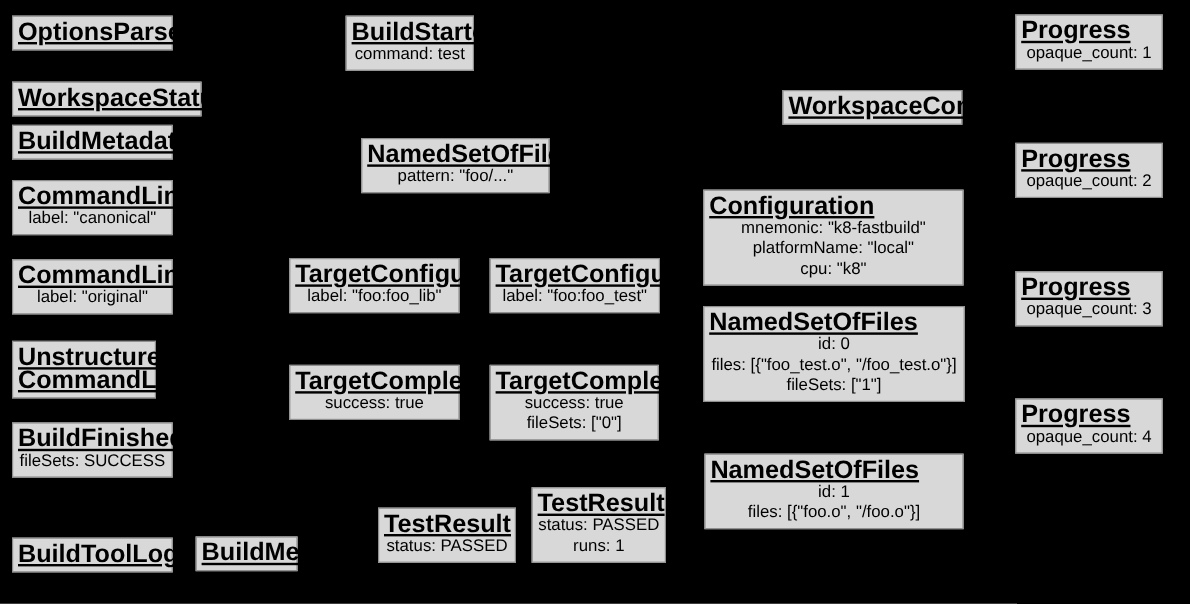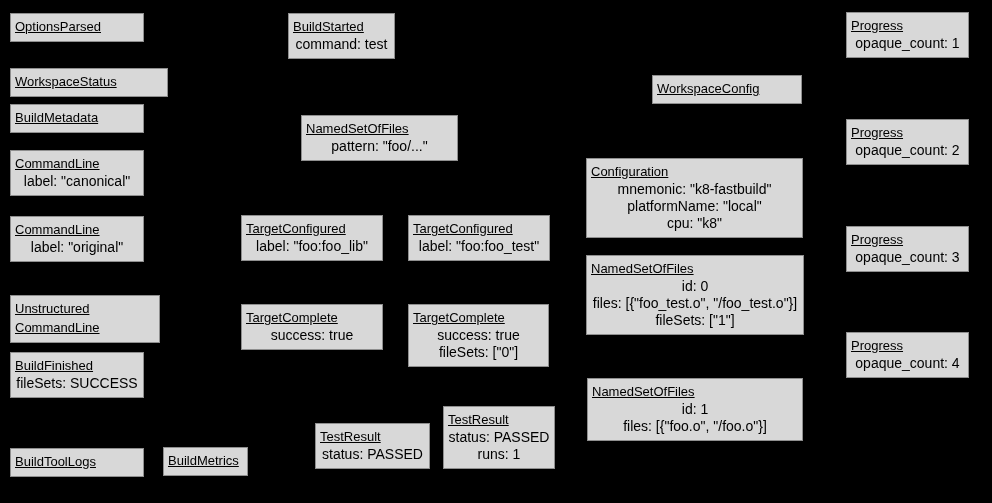--- a/index.html
+++ b/index.html
@@ -13,22 +13,22 @@
   }
   .node {
     position: absolute;
     box-sizing: border-box;
     background: #d8d8d8;
     border: 1px solid #8f8f8f;
     padding: 3px 4px 5px 4px;
     color: #000000;
   }
   .title {
-    font-weight: normal;
-    font-size: 13px;
+    font-weight: bold;
+    font-size: 21px;
     line-height: 19px;
     text-decoration: underline;
     white-space: nowrap;
   }
   .line {
     font-size: 14px;
     line-height: 17px;
     white-space: nowrap;
     text-align: center;
   }
@@ -53,21 +53,21 @@
   <div class="node" style="left:10px; top:150px; width:134px">
     <div class="title">CommandLine</div>
     <div class="line">label: "canonical"</div>
   </div>
 
   <div class="node" style="left:10px; top:216px; width:134px">
     <div class="title">CommandLine</div>
     <div class="line">label: "original"</div>
   </div>
 
-  <div class="node" style="left:10px; top:295px; width:150px">
+  <div class="node" style="left:10px; top:284px; width:120px">
     <div class="title">Unstructured</div>
     <div class="title">CommandLine</div>
   </div>
 
   <div class="node" style="left:10px; top:352px; width:134px">
     <div class="title">BuildFinished</div>
     <div class="line">fileSets: SUCCESS</div>
   </div>
 
   <div class="node" style="left:10px; top:448px; width:134px">

